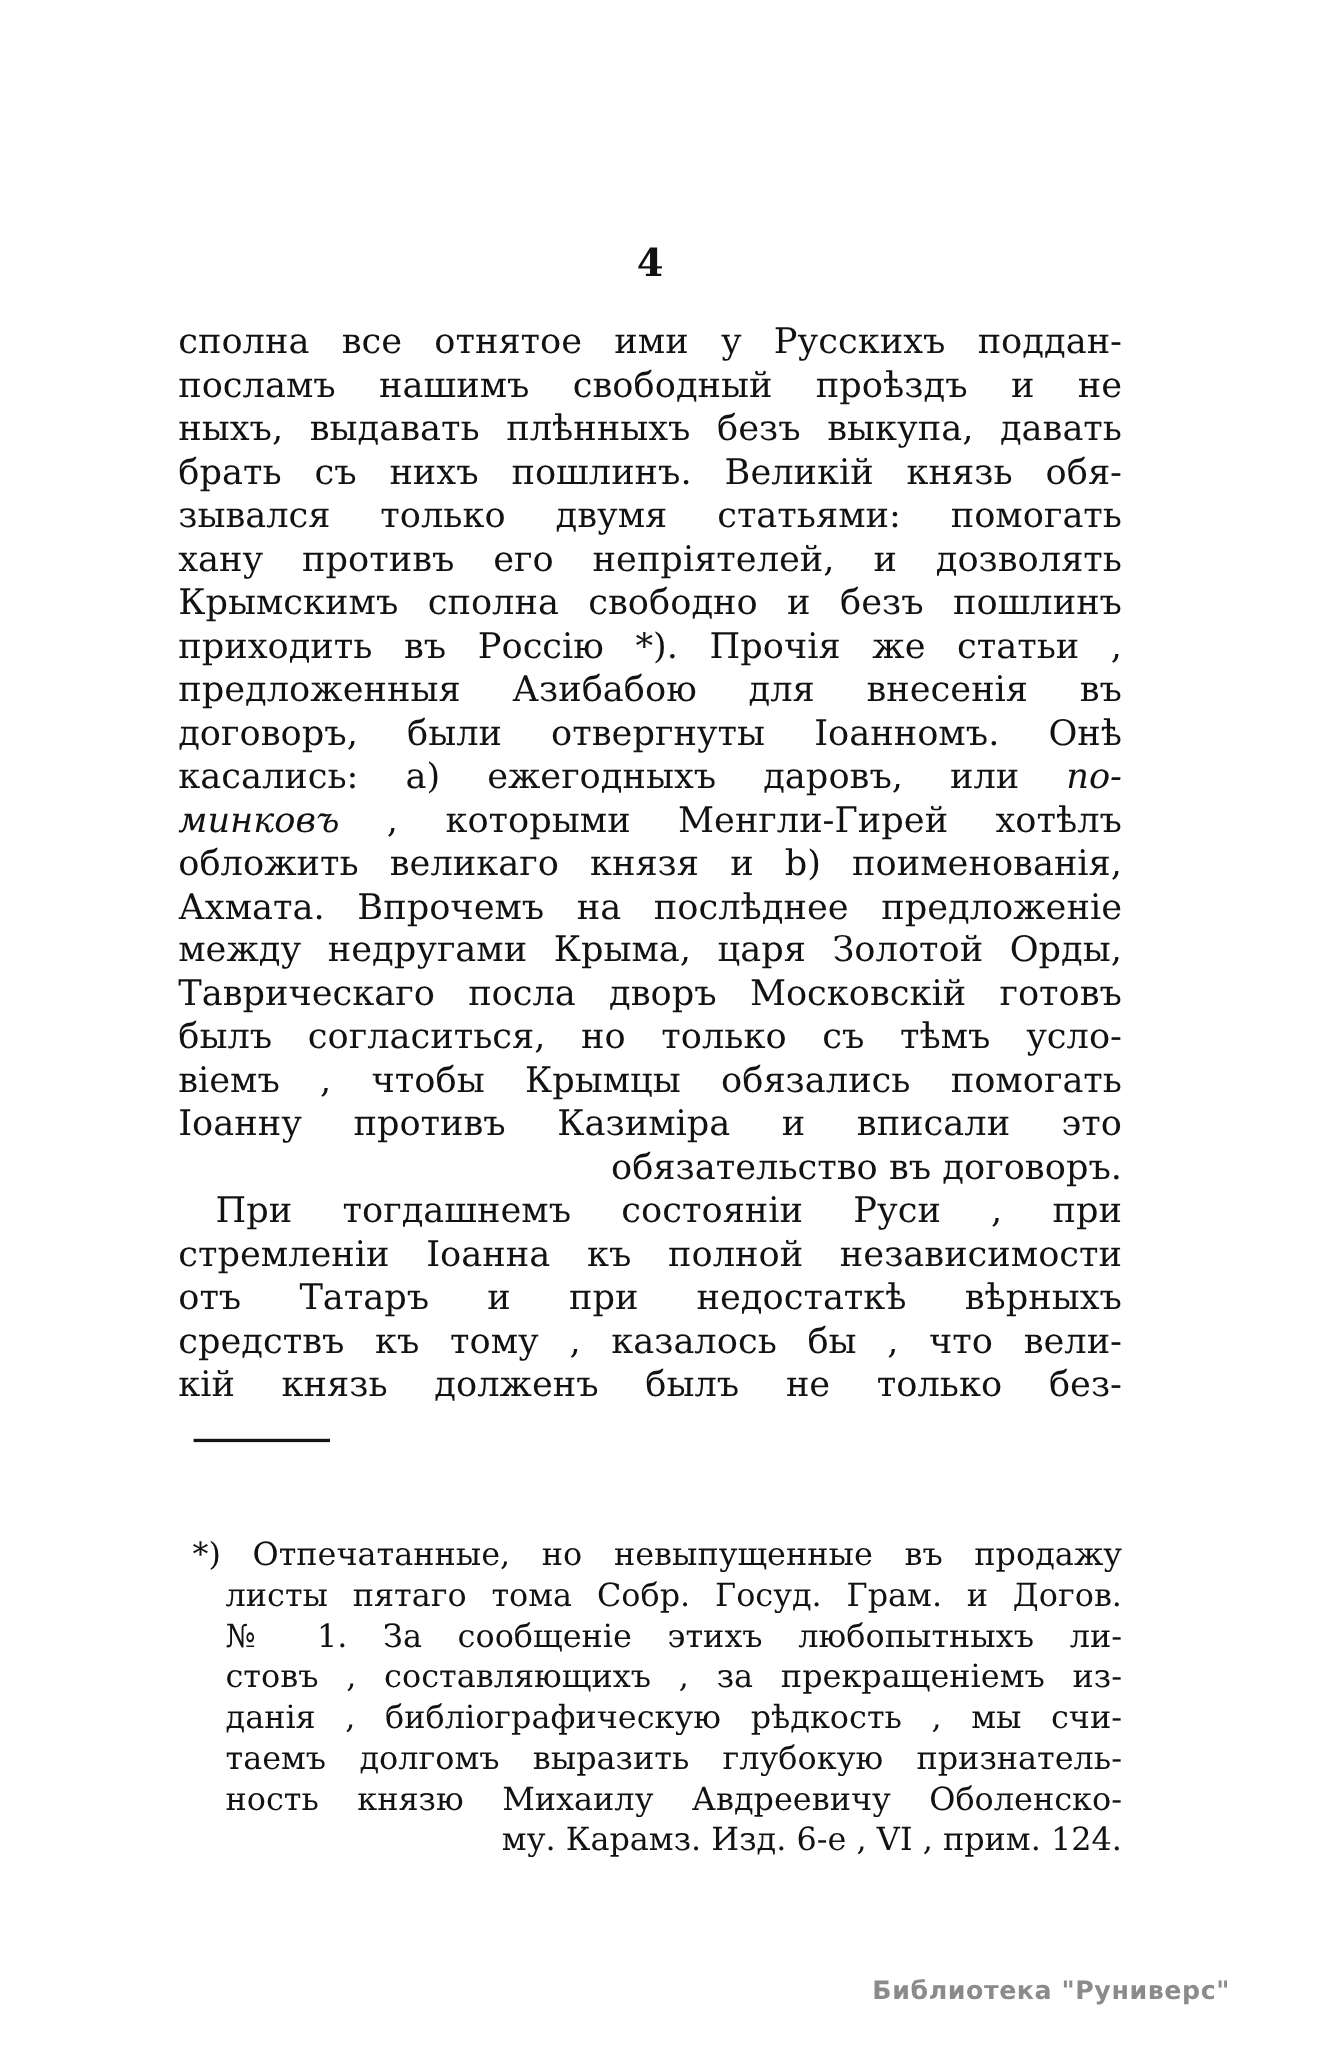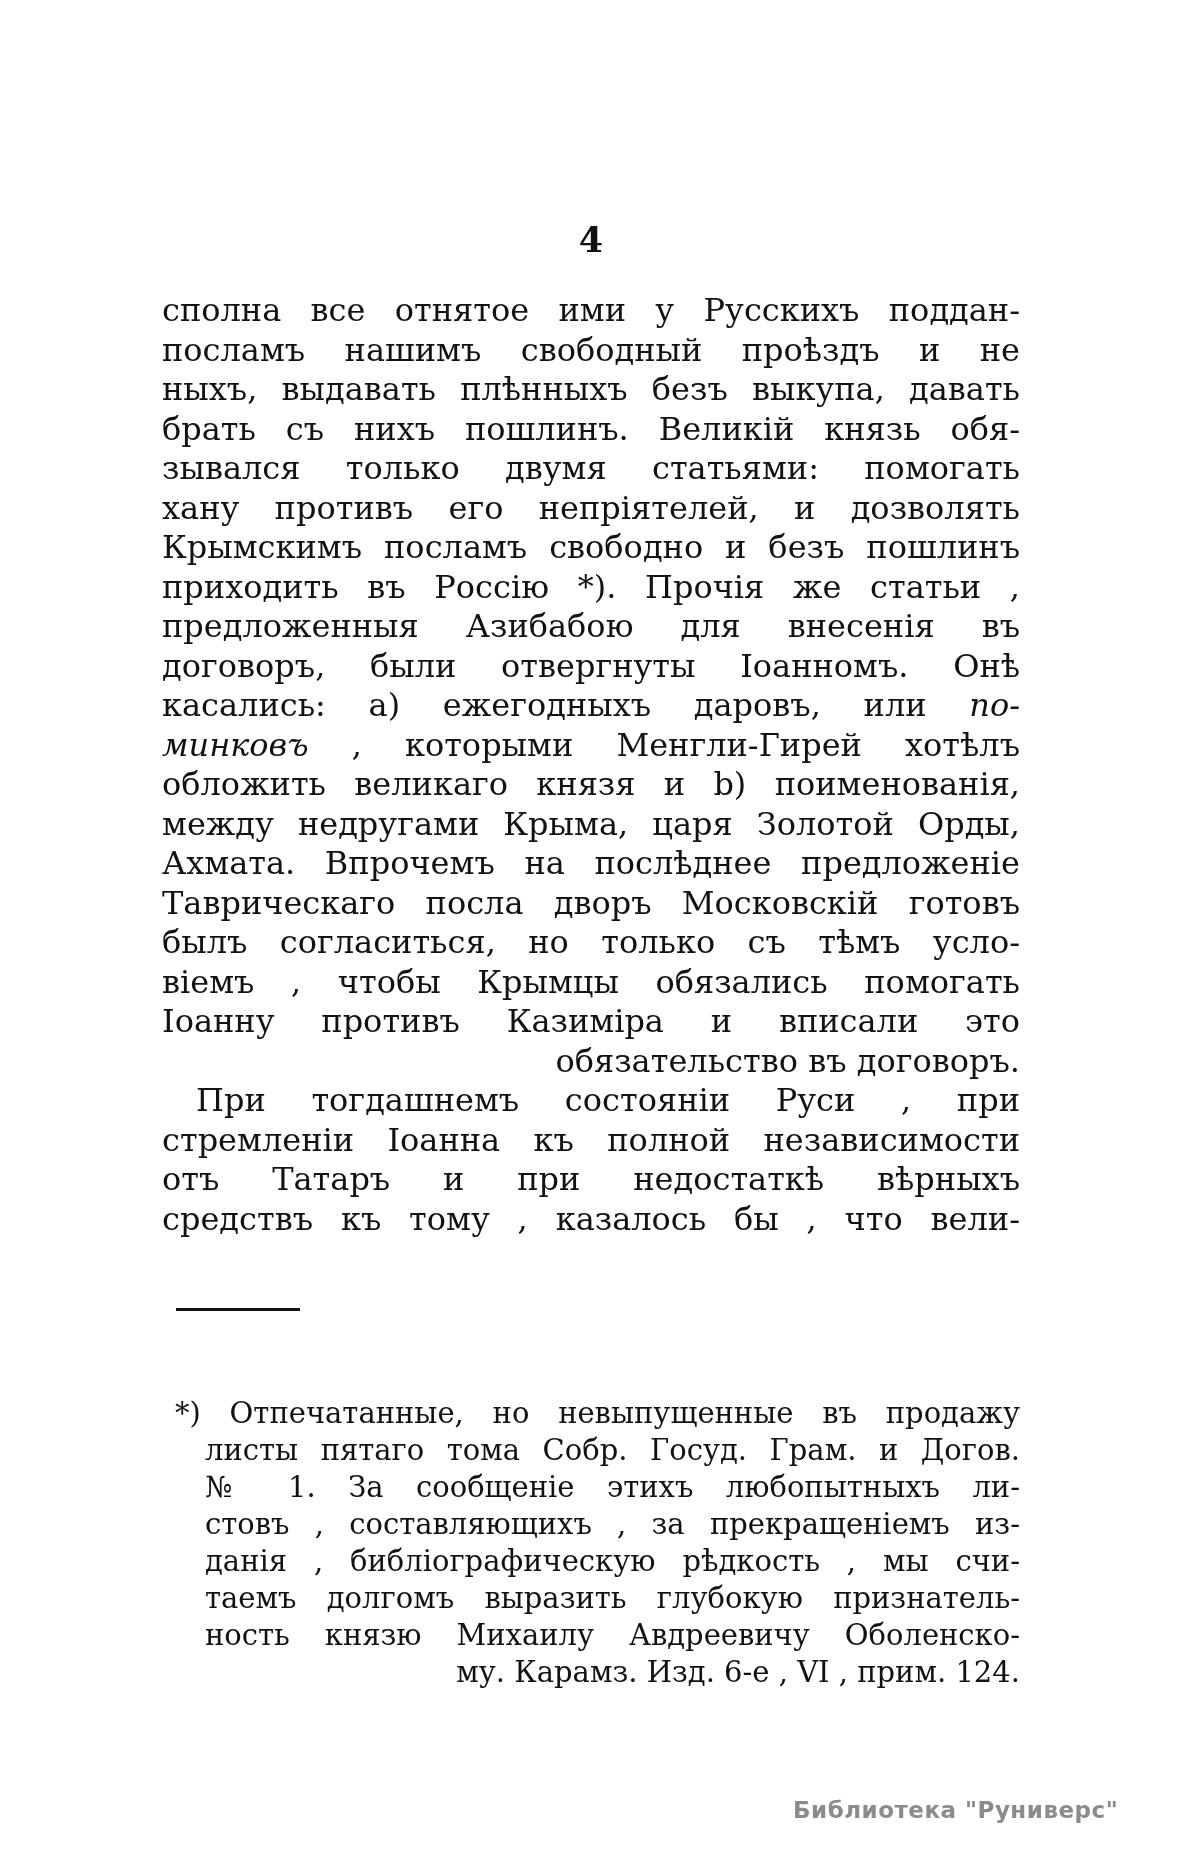--- a/index.html
+++ b/index.html
@@ -90,38 +90,39 @@
 <div class="page">
   <div class="page-number">4</div>
 
   <div class="body-text" id="body-text">
       <div class="line j"><span>сполна все отнятое ими у Русскихъ поддан-</span></div>
       <div class="line j"><span>посламъ нашимъ свободный проѣздъ и не</span></div>
       <div class="line j"><span>ныхъ, выдавать плѣнныхъ безъ выкупа, давать</span></div>
       <div class="line j"><span>брать съ нихъ пошлинъ. Великій князь обя-</span></div>
       <div class="line j"><span>зывался только двумя статьями: помогать</span></div>
       <div class="line j"><span>хану противъ его непріятелей, и дозволять</span></div>
-      <div class="line j"><span>Крымскимъ посламъ свободно и безъ пошлинъ</span></div>
+      <div class="line j"><span>Крымскимъ сполна свободно и безъ пошлинъ</span></div>
       <div class="line j"><span>приходить въ Россію *). Прочія же статьи ,</span></div>
       <div class="line j"><span>предложенныя Азибабою для внесенія въ</span></div>
       <div class="line j"><span>договоръ, были отвергнуты Іоанномъ. Онѣ</span></div>
       <div class="line j"><span>касались: а) ежегодныхъ даровъ, или </span><span class="it">по-</span></div>
       <div class="line j"><span class="it">минковъ</span><span> , которыми Менгли-Гирей хотѣлъ</span></div>
       <div class="line j"><span>обложить великаго князя и b) поименованія,</span></div>
+      <div class="line j"><span>Ахмата. Впрочемъ на послѣднее предложеніе</span></div>
       <div class="line j"><span>между недругами Крыма, царя Золотой Орды,</span></div>
-      <div class="line j"><span>Ахмата. Впрочемъ на послѣднее предложеніе</span></div>
       <div class="line j"><span>Таврическаго посла дворъ Московскій готовъ</span></div>
       <div class="line j"><span>былъ согласиться, но только съ тѣмъ усло-</span></div>
       <div class="line j"><span>віемъ , чтобы Крымцы обязались помогать</span></div>
       <div class="line j"><span>Іоанну противъ Казиміра и вписали это</span></div>
       <div class="line"><span>обязательство въ договоръ.</span></div>
       <div class="line j indent"><span>При тогдашнемъ состояніи Руси , при</span></div>
       <div class="line j"><span>стремленіи Іоанна къ полной независимости</span></div>
       <div class="line j"><span>отъ Татаръ и при недостаткѣ вѣрныхъ</span></div>
       <div class="line j"><span>средствъ къ тому , казалось бы , что вели-</span></div>
+      <div class="line j"><span>кій князь долженъ былъ не только без-</span></div>
     </div>
 
   <div class="footnote-rule"></div>
 
   <div class="footnote" id="footnote">
       <div class="line j fn-first"><span>*) Отпечатанные, но невыпущенные въ продажу</span></div>
       <div class="line j"><span>листы пятаго тома Собр. Госуд. Грам. и Догов.</span></div>
       <div class="line j"><span>№ 1. За сообщеніе этихъ любопытныхъ ли-</span></div>
       <div class="line j"><span>стовъ , составляющихъ , за прекращеніемъ из-</span></div>
       <div class="line j"><span>данія , библіографическую рѣдкость , мы счи-</span></div>

